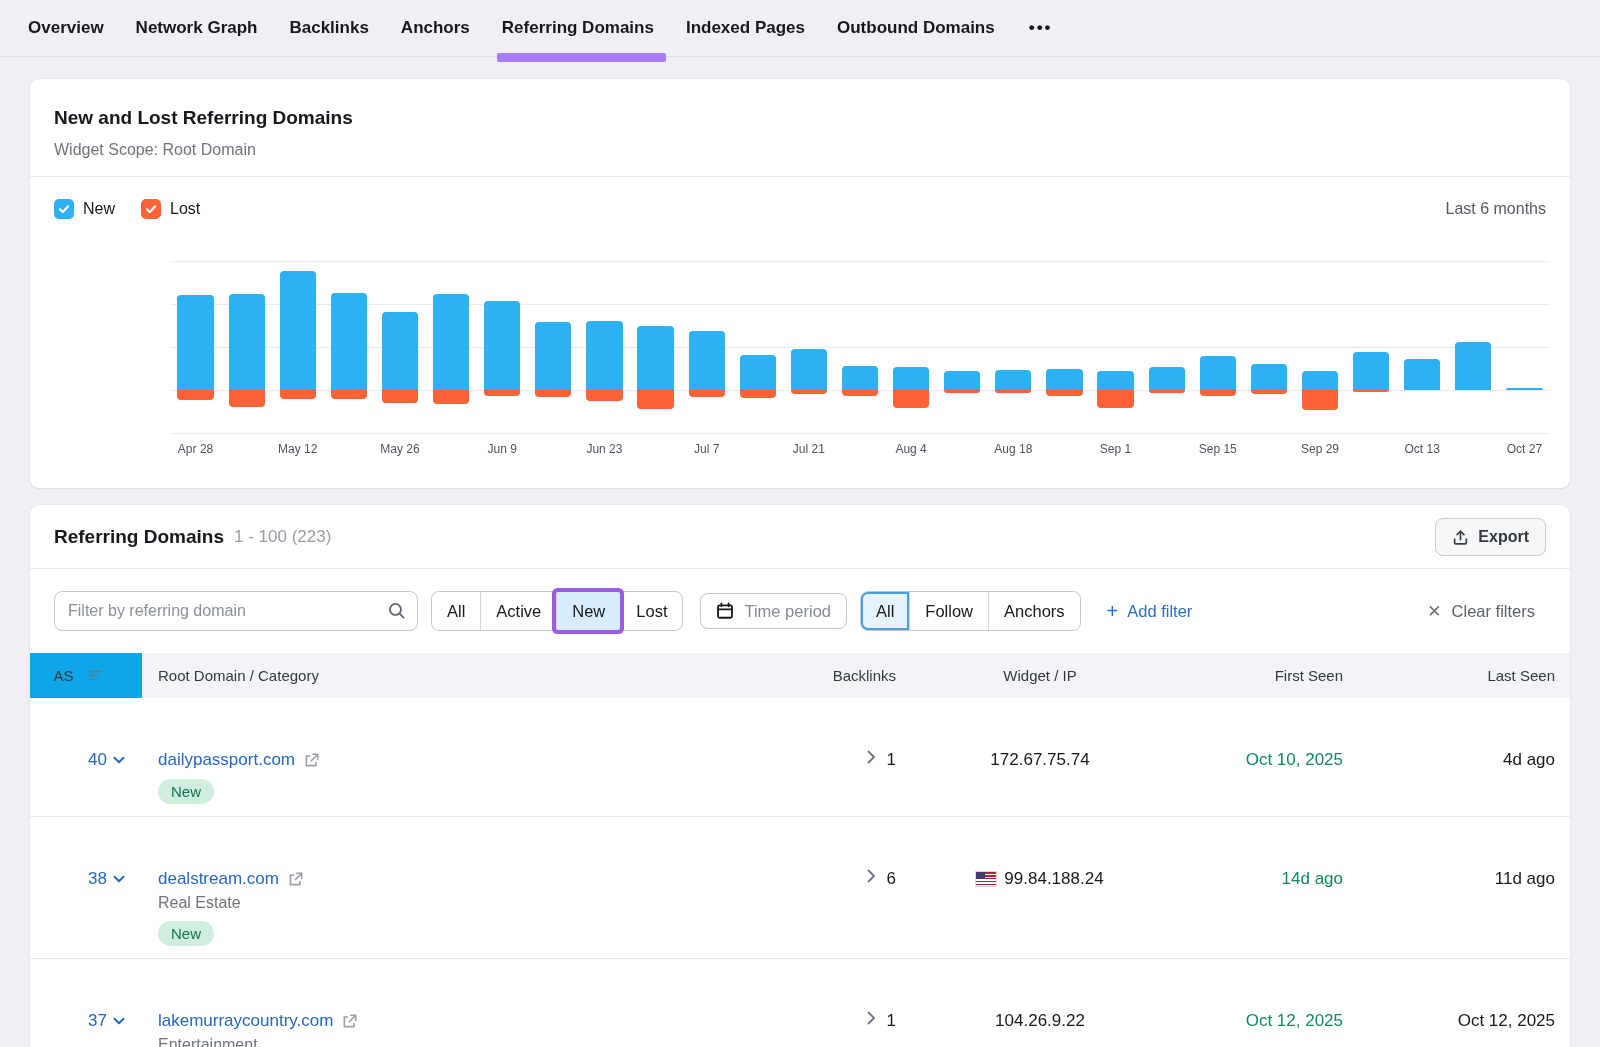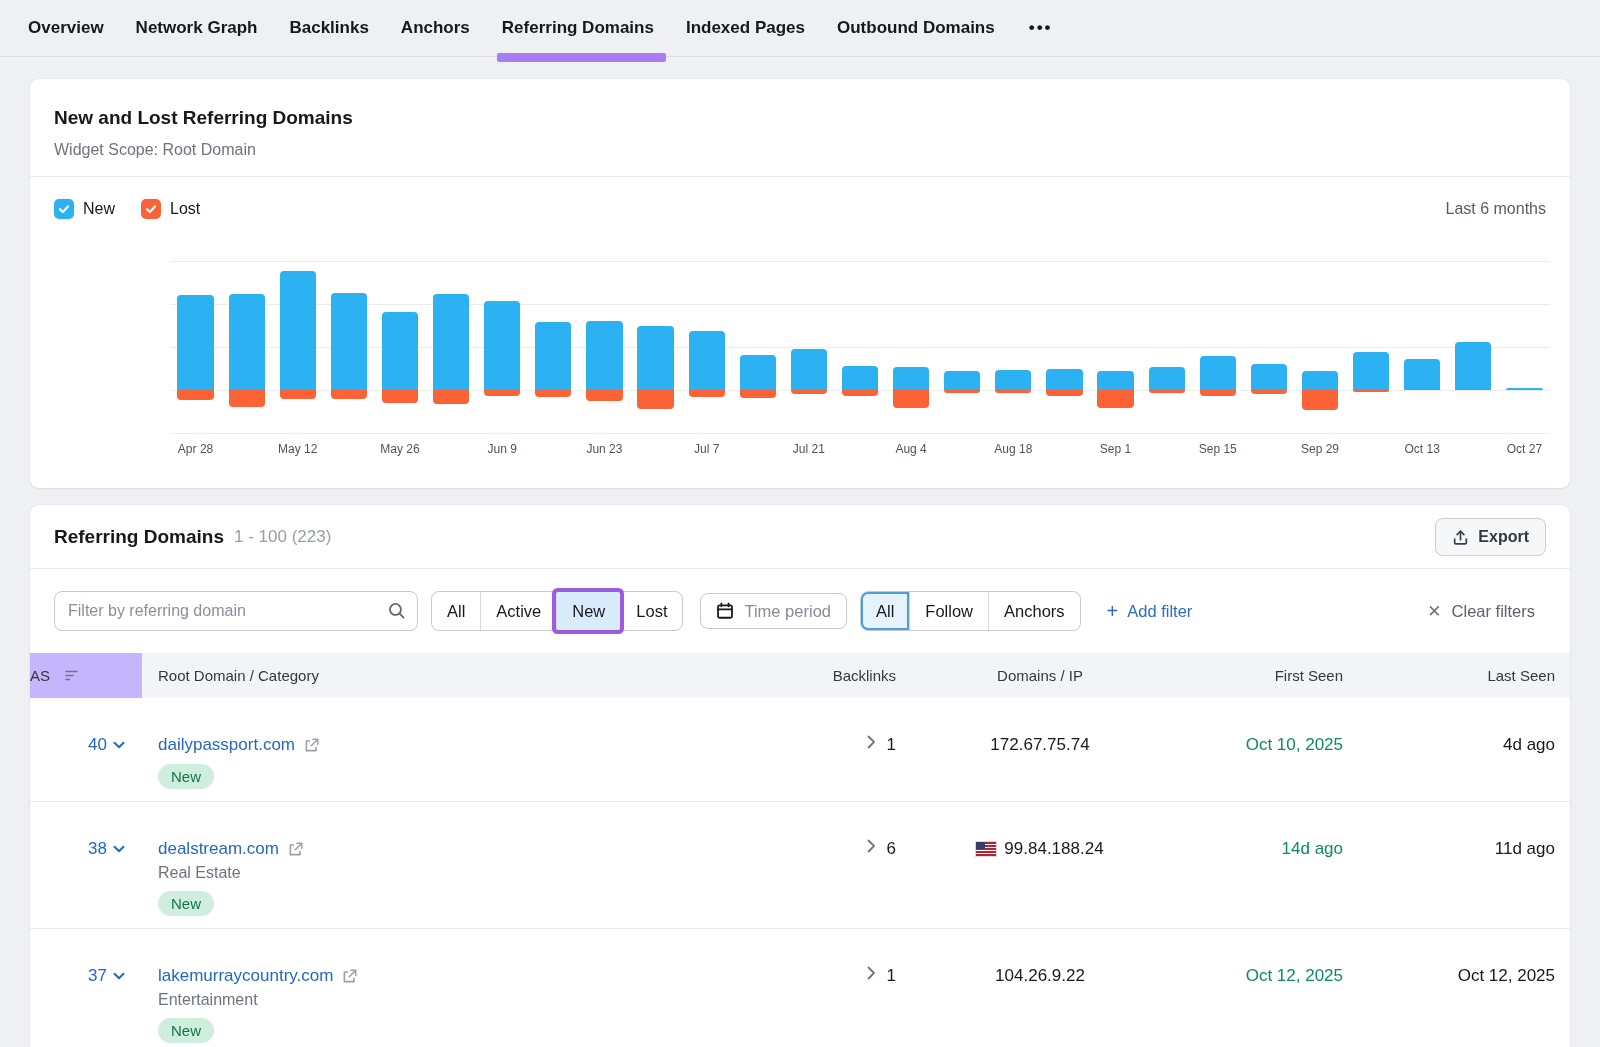--- a/index.html
+++ b/index.html
@@ -92,30 +92,30 @@
   .add-filter { margin-left:26px; display:flex; align-items:center; gap:9px;
     color:#2b6cc4; font-size:16.5px; cursor:pointer; white-space:nowrap; }
   .add-filter .plus { font-size:20px; line-height:1; }
   .clear-filters { margin-left:auto; margin-right:11px; display:flex; align-items:center; gap:10px;
     color:#5c616c; font-size:16.5px; cursor:pointer; white-space:nowrap; }
   .clear-filters .x-ic { font-size:17px; color:#6f7480; }
   
   .grid-row { display:grid; grid-template-columns:112px 1fr 160px 260px 205px 195px; }
   .thead { background:#f3f4f8; margin-top:22px; }
   .th { font-size:15px; color:#33373f; padding:14px 0; }
-  .th-as { background:#c4b5fd; display:flex; align-items:center; justify-content:flex-start;
+  .th-as { background:#0ea5e9; display:flex; align-items:center; justify-content:center;
            padding-right:17px; gap:15px; cursor:pointer; }
   .th-domain { padding-left:16px; }
   .th-backlinks { text-align:right; padding-right:14px; }
   .th-country { text-align:center; }
   .th-first { text-align:right; padding-right:32px; }
   .th-last { text-align:right; padding-right:15px; }
   .trow { border-top:1px solid #e8eaee; }
   .trow:first-child { border-top:none; }
-  .td { padding-top:37px; font-size:17px; }
+  .td { padding-top:37px; font-size:17px;margin-top:15px; }
   .td-as { display:flex; justify-content:flex-end; align-items:flex-start; padding-right:17px; }
   .as-val { color:#2567c4; font-weight:500; display:flex; align-items:center; gap:6px; cursor:pointer; }
   .td-domain { padding-left:16px; padding-bottom:12px; }
   .domain-line { display:flex; align-items:center; gap:9px; }
   .domain-link { color:#2567c4; text-decoration:none; cursor:pointer; }
   .category { color:#6e737e; font-size:16px; margin-top:5px; }
   .badge-new { display:inline-block; margin-top:9px; background:#cfeedd; color:#13744c;
     font-size:15px; padding:4px 13px; border-radius:13px; }
   .td-backlinks { display:flex; justify-content:flex-end; align-items:flex-start;
     padding-right:14px; gap:11px; }
@@ -317,21 +317,21 @@
       <span>
         <svg width="13" height="11" viewBox="0 0 13 11" stroke="#6f7480" stroke-width="1.6" stroke-linecap="round">
           <path d="M1 1.5h11"></path>
             <path d="M1 5.5h7"></path>
             <path d="M1 9.5h3.5"></path>
         </svg>
       </span>
     </div>
     <div class="th th-domain">Root Domain / Category</div>
     <div class="th th-backlinks">Backlinks</div>
-    <div class="th th-country">Domains / IP</div>
+    <div class="th th-country">Widget / IP</div>
     <div class="th th-first">First Seen</div>
     <div class="th th-last">Last Seen</div>
   </div>
 
   <div id="table-body">
       <div class="grid-row trow">
     <div class="td td-as">
       <span class="as-val">
         <span>40</span>
         <svg width="12" height="8" viewBox="0 0 12 8" fill="none" stroke="#2567c4" stroke-width="2" stroke-linecap="round" stroke-linejoin="round">

